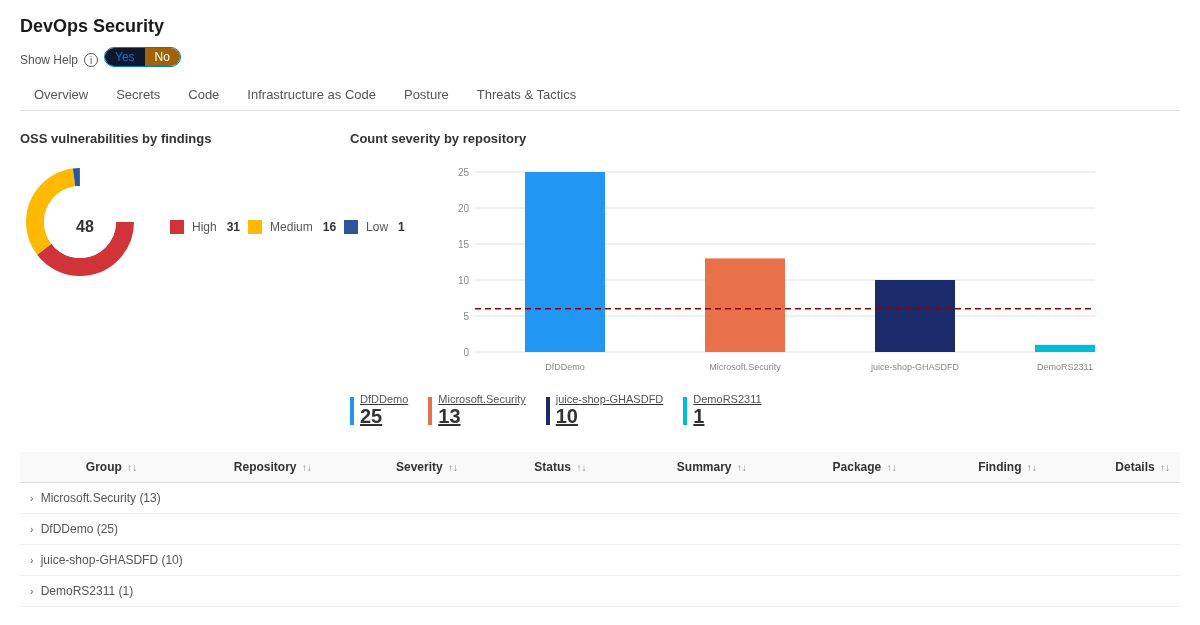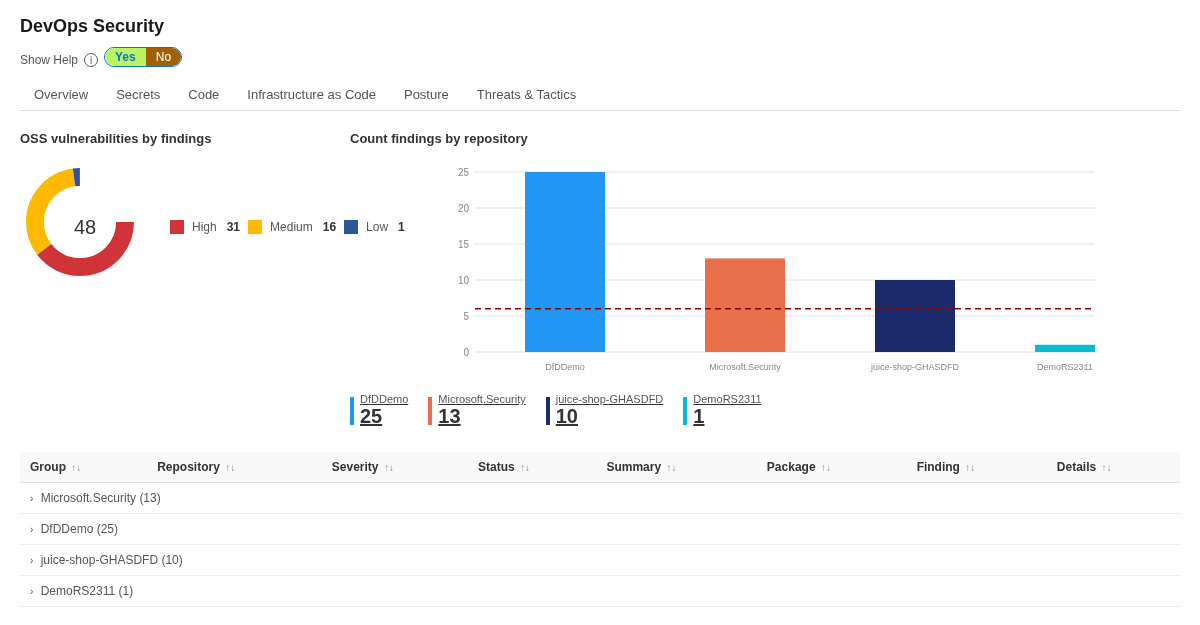--- a/index.html
+++ b/index.html
@@ -6,58 +6,58 @@
     body { font-family: 'Segoe UI', Arial, sans-serif; font-size: 13px; color: #333; background: #fff; }
     
     .page { padding: 16px 20px; max-width: 1200px; }
     
     .page-title { font-size: 18px; font-weight: 600; color: #1a1a1a; margin-bottom: 10px; }
     
     .show-help { display: flex; align-items: flex-end; gap: 6px; margin-bottom: 12px; font-size: 12px; color: #555; }
     .help-toggle { display: flex; border-radius: 12px; overflow: hidden; border: 1px solid #0078d4; font-size: 12px; }
     .toggle-btn { padding: 2px 10px; cursor: pointer; }
     .toggle-btn.active { background: #a16207; color: #fff; }
-    .toggle-btn.inactive { background: #bef264; color: #0078d4; font-weight: bold; }
+    .toggle-btn.inactive { background: #0f172a; color: #0078d4; }
     .info-icon { width: 14px; height: 14px; border-radius: 50%; border: 1px solid #555; display: inline-flex; align-items: center; justify-content: center; font-size: 10px; cursor: pointer; }
     
     .nav-tabs { display: flex; gap: 0; border-bottom: 1px solid #ddd; margin-bottom: 20px; }
     .nav-tab { padding: 8px 14px; cursor: pointer; font-size: 13px; color: #555; border: none; background: none; position: relative; white-space: nowrap; }
     .nav-tab.active { color: #0078d4; border: 2px solid #d00; }
     .nav-tab.active::after { content: ''; position: absolute; bottom: -1px; left: 0; right: 0; height: 2px; background: #0078d4; }
     
     .content-area { display: flex; gap: 30px; margin-bottom: 24px; }
     
     .left-panel { width: 300px; flex-shrink: 0; }
     .right-panel { flex: 1; }
     
     .section-title { font-size: 13px; font-weight: 600; color: #333; margin-bottom: 16px; }
     
     
     .donut-container { display: flex; align-items: center; gap: 20px; }
     .donut-wrap { position: relative; width: 130px; height: 130px; flex-shrink: 0; }
-    .donut-center { position: absolute; top: 50%; left: 50%; transform: translate(-50%, -50%); font-size: 20px; font-weight: 400; color: #333; }
+    .donut-center { position: absolute; top: 50%; left: 50%; transform: translate(-50%, -50%); font-size: 16px; font-weight: 700; color: #333; }
     
     .legend { display: flex; gap: 8px; }
     .legend-item { display: flex; align-items: center; gap: 8px; font-size: 12px; }
     .legend-color { width: 14px; height: 14px; flex-shrink: 0; }
     .legend-label { color: #555; }
     .legend-value { font-weight: 600; margin-left: 2px; }
     
     
     .bar-chart-area { position: relative; text-decoration: underline; }
     
     .repo-legend { display: flex; gap: 20px; margin-top: 8px; flex-wrap: wrap; }
     .repo-legend-item { display: flex; align-items: center; gap: 6px; font-size: 12px; }
     .repo-legend-bar { width: 4px; height: 28px; }
     .repo-legend-name { color: #555; font-size: 11px; }
     .repo-legend-count { font-size: 20px; font-weight: 600; color: #333; }
     
     
     .data-table { width: 100%; border-collapse: collapse; }
-    .data-table th { text-align: left; padding: 8px 10px; font-size: 12px; font-weight: 600; color: #333; border-bottom: 1px solid #ddd; background: #f9f9f9; }
+    .data-table th { text-align: right; padding: 8px 10px; font-size: 12px; font-weight: 600; color: #333; border-bottom: 1px solid #ddd; background: #f9f9f9; }
     .data-table td { padding: 8px 10px; font-size: 12px; border-bottom: 1px solid #eee; }
     .sort-icon { color: #888; font-size: 10px; margin-left: 2px; }
     .expand-row { cursor: pointer; color: #555; }
     .chevron { font-size: 10px; margin-right: 4px; }
   </style>
 </head>
 <body>
 
 <div class="page">
 
@@ -113,21 +113,21 @@
           <div class="legend-item">
             <div class="legend-color" style="background:#2b579a;"></div>
             <span class="legend-label">Low</span>
             <span class="legend-value">1</span>
           </div>
         </div>
       </div>
     </div>
 
     <div class="right-panel">
-      <div class="section-title">Count findings by repository</div>
+      <div class="section-title">Count severity by repository</div>
       <div class="bar-chart-area">
         <svg viewBox="0 0 680 220" width="100%" height="220">
 
           <line x1="50" y1="10" x2="670" y2="10" stroke="#e0e0e0" stroke-width="1"></line>
           <line x1="50" y1="46" x2="670" y2="46" stroke="#e0e0e0" stroke-width="1"></line>
           <line x1="50" y1="82" x2="670" y2="82" stroke="#e0e0e0" stroke-width="1"></line>
           <line x1="50" y1="118" x2="670" y2="118" stroke="#e0e0e0" stroke-width="1"></line>
           <line x1="50" y1="154" x2="670" y2="154" stroke="#e0e0e0" stroke-width="1"></line>
           <line x1="50" y1="190" x2="670" y2="190" stroke="#e0e0e0" stroke-width="1"></line>
 

